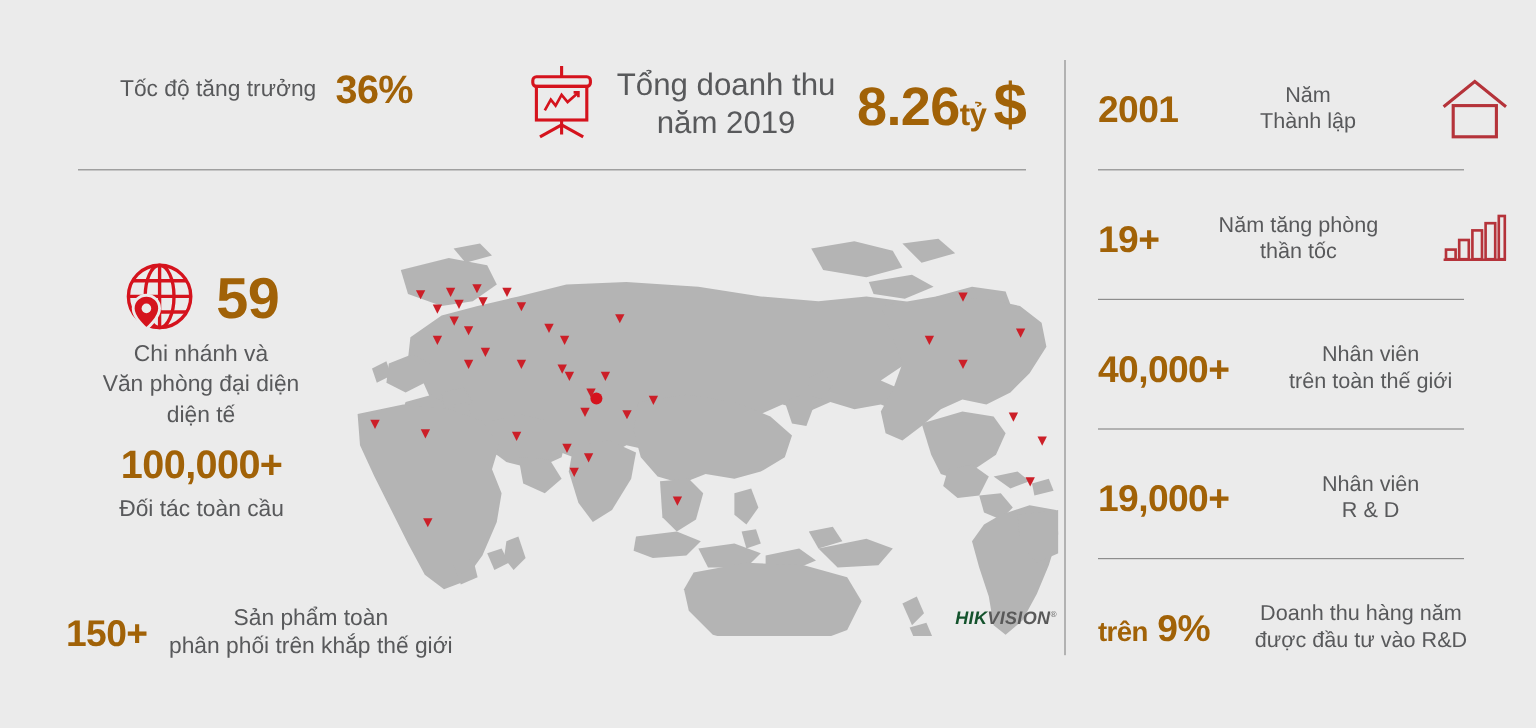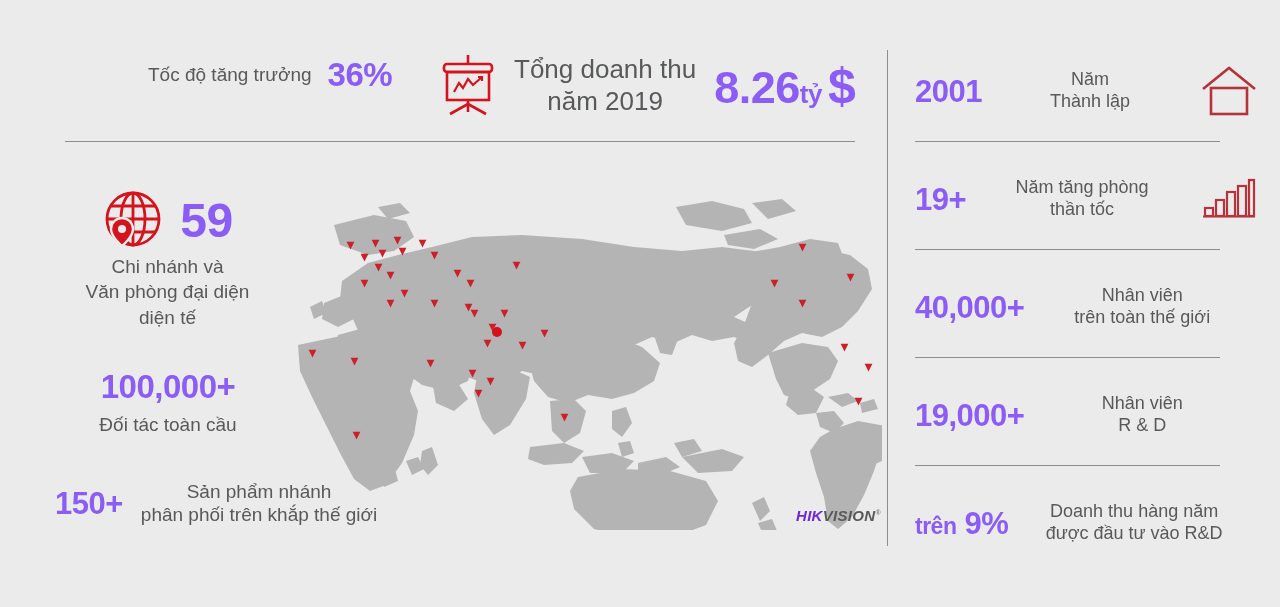--- a/index.html
+++ b/index.html
@@ -5,75 +5,75 @@
   html,body{margin:0;padding:0;}
   body{
     width:1280px;height:607px;
     background:#ebebeb;
     font-family:"Liberation Sans","DejaVu Sans",sans-serif;
     overflow:hidden;
     position:relative;
   }
   .stage{position:absolute;inset:0;}
   .num{
-    color:#8b5cf6;font-weight:bold;letter-spacing:-0.5px;
+    color:#a16207;font-weight:bold;letter-spacing:-0.5px;
     white-space:nowrap;line-height:1;
   }
   .lbl{
     color:#58595b;font-weight:400;line-height:1.22;white-space:nowrap;
   }
 
   
   .hr{
     position:absolute;height:0;border-top:1.5px solid #8d8d8d;
   }
   .vr{
     position:absolute;width:0;border-left:1.5px solid #8d8d8d;
   }
 
   
-  #growth-block{position:absolute;left:100px;top:58px;display:flex;align-items:center;gap:16px;margin-left:48px;}
+  #growth-block{position:absolute;left:100px;top:58px;display:flex;align-items:center;gap:16px;}
   #growth-block .lbl{font-size:19px;text-align:right;}
   #growth-block .num{font-size:33px;}
 
   
   #revenue-block{position:absolute;left:440px;top:52px;display:flex;align-items:center;gap:18px;}
   #revenue-block .lbl{font-size:26px;text-align:center;}
   #revenue-block .num{font-size:45px;}
   #revenue-block .unit{font-size:26px;font-weight:bold;}
   #revenue-block .cur{font-size:50px;font-weight:bold;}
 
   
   #globe-block{position:absolute;left:55px;top:188px;width:225px;text-align:center;}
-  #globe-head{display:flex;align-items:center;justify-content:center;gap:16px;}
+  #globe-head{display:flex;align-items:center;justify-content:center;gap:16px;margin-top:28px;}
   #globe-block .num{font-size:48px;}
   #globe-block .lbl{font-size:19px;line-height:1.34;}
 
   #partners-block{position:absolute;left:58px;top:370px;width:220px;text-align:center;}
   #partners-block .num{font-size:33px;}
   #partners-block .lbl{font-size:19px;margin-top:10px;}
 
-  #products-block{position:absolute;left:55px;top:480px;display:flex;align-items:center;gap:18px;}
+  #products-block{position:absolute;left:55px;top:504px;display:flex;align-items:center;gap:18px;}
   #products-block .num{font-size:31px;}
   #products-block .lbl{font-size:19px;text-align:center;}
 
   
   .rrow{position:absolute;left:915px;width:345px;height:86px;display:flex;align-items:center;}
   .rrow .num{font-size:31px;}
   .rrow .lbl{font-size:18px;text-align:center;flex:1;}
   .rrow .icon-slot{width:62px;display:flex;align-items:center;justify-content:center;}
 
   
   #world-map{position:absolute;left:282px;top:185px;width:600px;height:345px;}
   #hik-logo{
     position:absolute;left:514px;top:322px;
     font-style:italic;font-weight:bold;font-size:15px;
     letter-spacing:0.3px;white-space:nowrap;
   }
-  #hik-logo .hik{color:#6d28d9;}
+  #hik-logo .hik{color:#14532d;}
   #hik-logo .vision{color:#595959;}
   #hik-logo .tm{font-size:7px;vertical-align:super;color:#808080;font-style:normal;}
   .marker{position:absolute;width:9px;height:9px;}
   .marker svg{display:block;}
   #hq-dot{position:absolute;width:10px;height:10px;border-radius:50%;background:#d5131d;}
 </style>
 </head>
 <body>
 
 <div class="stage">
@@ -395,21 +395,21 @@
   </div>
 
   <div id="partners-block">
     <div class="num">100,000+</div>
     <div class="lbl">Đối tác toàn cầu</div>
   </div>
 
   <div id="products-block">
     <div class="num">150+</div>
     <div class="lbl">
-      <div>Sản phẩm nhánh</div>
+      <div>Sản phẩm toàn</div>
       <div>phân phối trên khắp thế giới</div>
     </div>
   </div>
 
   <div class="rrow" style="top:48px;">
     <span class="num">2001</span>
     <span class="lbl">
       <div>Năm</div>
       <div>Thành lập</div>
     </span>

